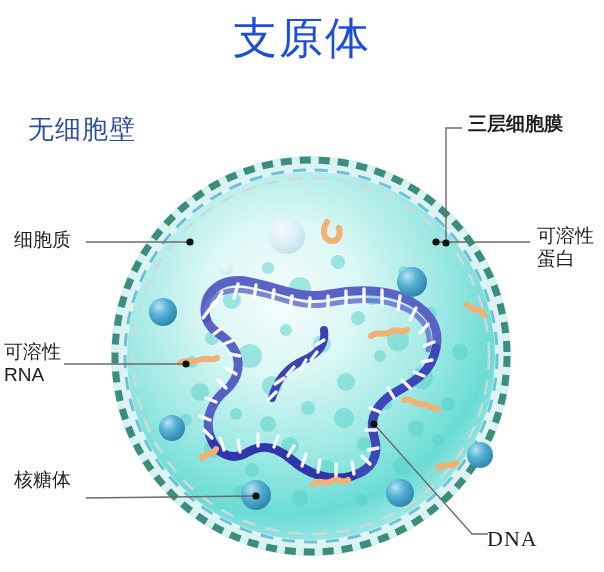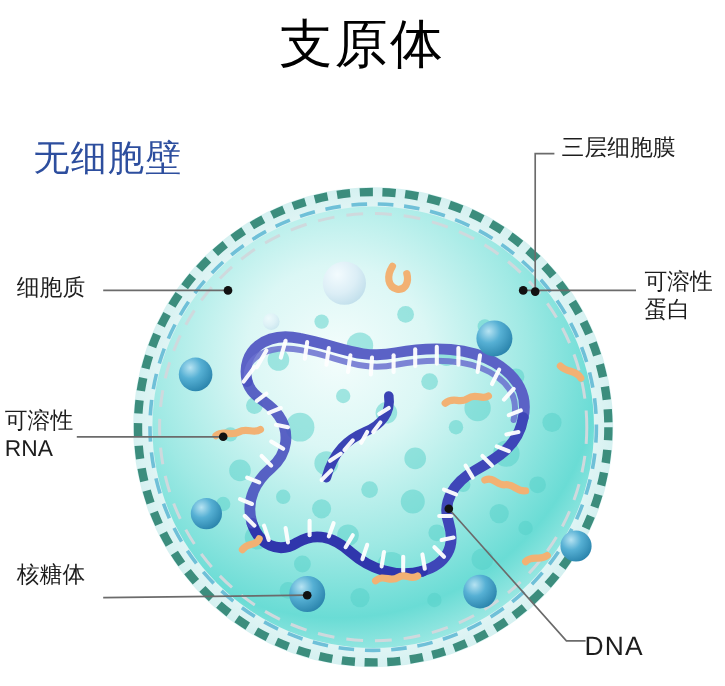--- a/index.html
+++ b/index.html
@@ -7,39 +7,39 @@
     width:604px;height:572px;
     background:#ffffff;
     font-family:"Liberation Sans","DejaVu Sans",sans-serif;
     overflow:hidden;position:relative;
   }
   #stage{position:absolute;left:0;top:0;width:604px;height:572px;}
   svg.layer{position:absolute;left:0;top:0;width:604px;height:572px;}
 
   .title{
     position:absolute;left:0;top:14px;width:604px;text-align:center;
-    font-size:44px;color:#000000;letter-spacing:2px;line-height:1.1;
+    font-size:44px;color:#1d4ed8;letter-spacing:2px;line-height:1.1;
     font-family:"Liberation Sans","DejaVu Sans",sans-serif;
   }
   .lbl{
     position:absolute;color:#1d1d1d;font-size:19px;line-height:1.22;
     white-space:pre-line;
     font-family:"Liberation Sans","DejaVu Sans",sans-serif;
   }
   .lbl-nowall{
     position:absolute;left:28px;top:112px;
-    font-size:30px;color:#2d4e9e;letter-spacing:1px;
-    font-family:"Liberation Sans","DejaVu Sans",sans-serif;
-  }
-  .lbl-membrane{left:468px;top:112px;}
+    font-size:26px;color:#2d4e9e;letter-spacing:1px;
+    font-family:"Liberation Sans","DejaVu Sans",sans-serif;
+  }
+  .lbl-membrane{left:468px;top:112px;font-weight:bold;}
   .lbl-protein{left:537px;top:224px;}
   .lbl-cyto{left:14px;top:230px;font-family:Liberation Mono, monospace;}
   .lbl-rna{left:4px;top:340px;}
   .lbl-ribo{left:14px;top:468px;}
-  .lbl-dna{left:487px;top:526px;font-size:22px;letter-spacing:1px;}
+  .lbl-dna{left:487px;top:526px;font-size:22px;letter-spacing:1px;font-family:Liberation Serif, serif;}
 </style>
 </head>
 <body>
 
 <div id="stage">
 
   <div class="title">支原体</div>
 
   <svg class="layer" viewBox="0 0 604 572">
     <defs>

